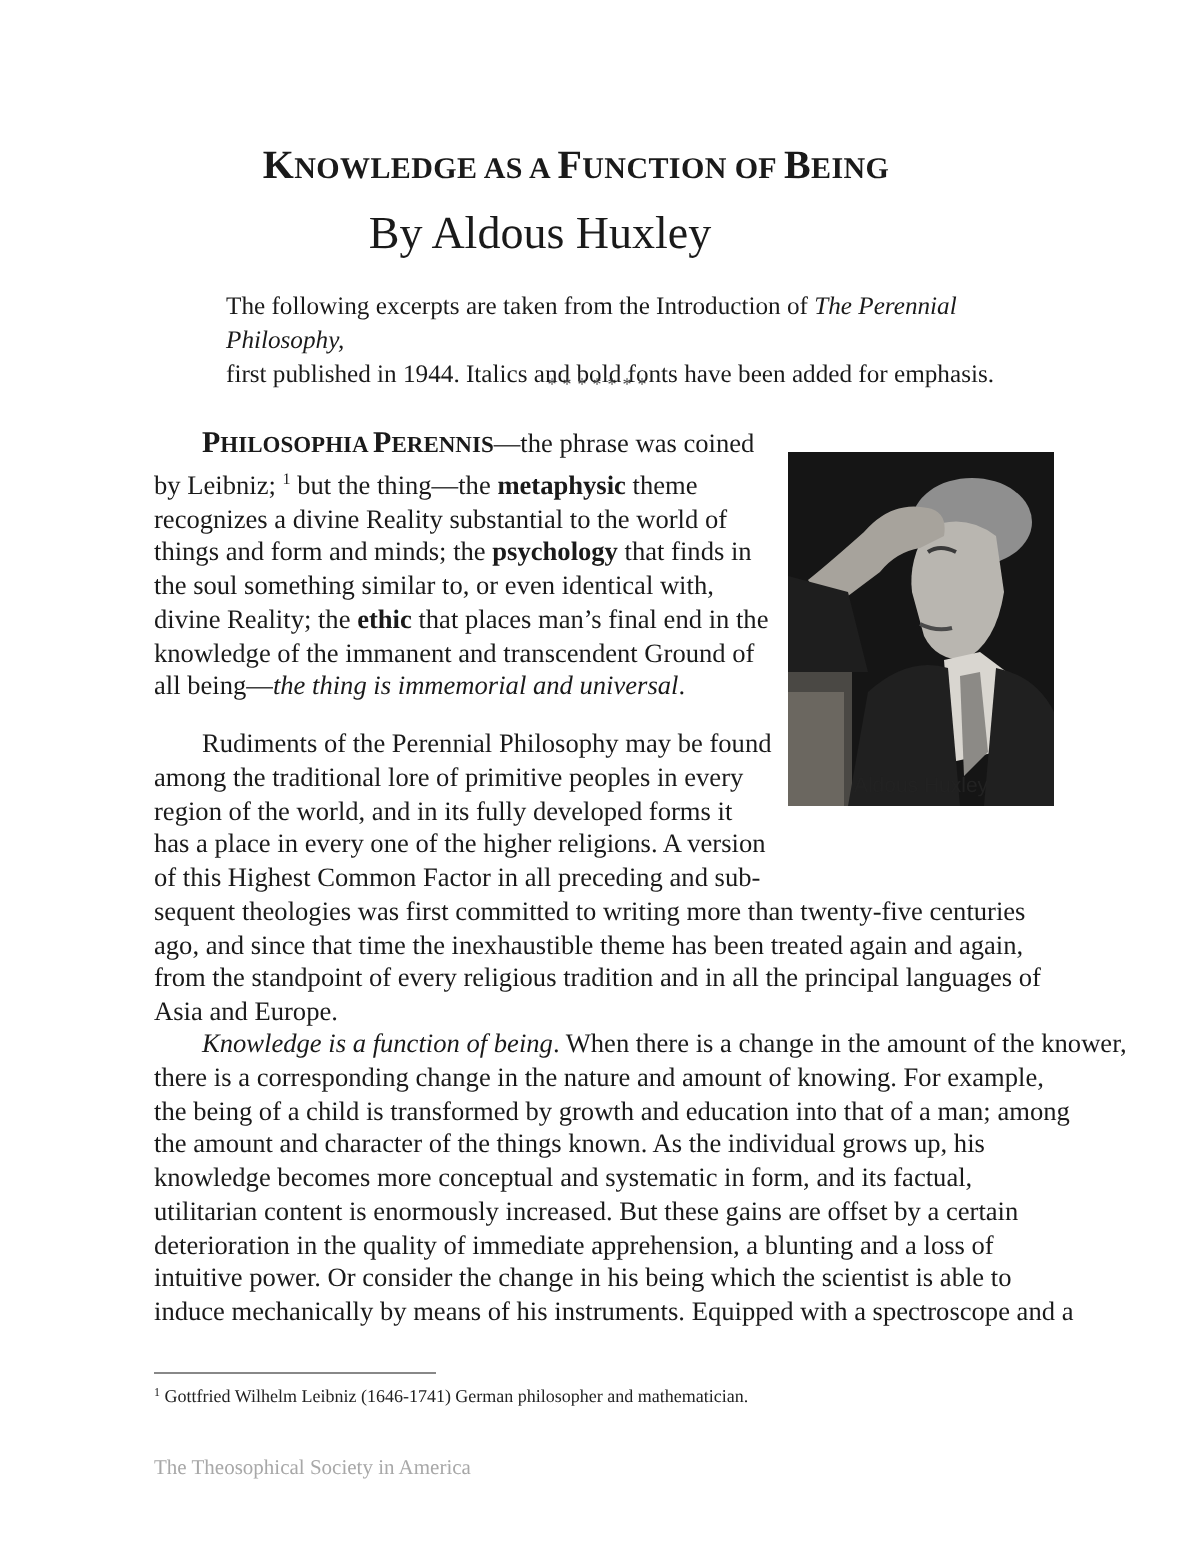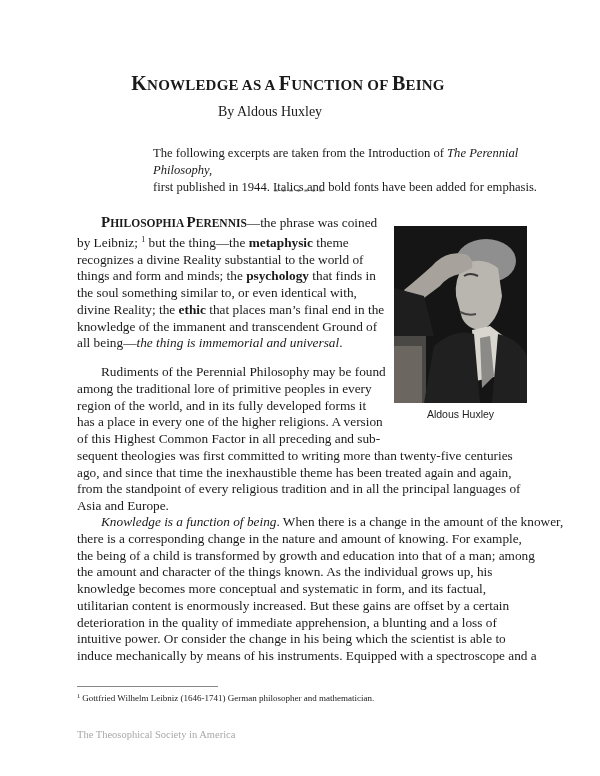--- a/index.html
+++ b/index.html
@@ -3,40 +3,40 @@
 <meta charset="utf-8">
 <style>
   html, body { margin: 0; padding: 0; background: #ffffff; }
   body { width: 600px; height: 776px; position: relative; overflow: hidden;
          font-family: "Liberation Serif", "DejaVu Serif", serif; color: #1a1a1a; }
   .title { position: absolute; top: 72px; left: 0; width: 576px; text-align: center;
            font-size: 20px; font-weight: bold; letter-spacing: 0.2px; }
   .title .big { font-size: 20px; }
   .title .sc { font-size: 15px; }
   .byline { position: absolute; top: 104px; left: 0; width: 540px; text-align: center;
-            font-size: 14px; }
+            font-size: 23px; }
   .intro { position: absolute; top: 145px; left: 113px; width: 420px;
-           font-size: 12.6px; line-height: 17px; margin-left: 40px; }
+           font-size: 12.6px; line-height: 17px; }
   .stars { position: absolute; top: 187px; left: 0; width: 600px; text-align: center;
            font-size: 9px; letter-spacing: 3px; color: #444; }
   .para { position: absolute; left: 77px; font-size: 13.3px; line-height: 16.75px; margin: 0; }
   .p1 { top: 214px; width: 310px; }
   .p2 { top: 364px; width: 450px; }
   .p3 { top: 514px; width: 452px; }
   .indent { display: inline-block; width: 24px; }
   .sc-lead { font-weight: bold; text-align: center; }
   .sc-lead .cap { font-size: 15px; }
   .sc-lead .low { font-size: 11.5px; }
   sup { font-size: 8px; vertical-align: 5px; }
   .wrap-line { display: block; white-space: nowrap; }
   .photo { position: absolute; left: 394px; top: 226px; width: 133px; height: 177px;
            background: radial-gradient(ellipse at 60% 35%, #6a6a6a 0%, #2c2c2c 35%, #111 70%);
            overflow: hidden; }
   .photo svg { width: 100%; height: 100%; display: block; }
-  .caption { position: absolute; left: 394px; top: 408px; width: 133px; text-align: center;
+  .caption { position: absolute; left: 394px; top: 387px; width: 133px; text-align: center;
              font-family: "Liberation Sans", "DejaVu Sans", sans-serif; font-size: 10.5px; color: #222; }
   .fn-rule { position: absolute; left: 77px; top: 686px; width: 141px; height: 0;
              border-top: 1px solid #888; }
   .footnote { position: absolute; left: 77px; top: 693px; font-size: 9px; color: #222; white-space: nowrap; }
   .footnote sup { font-size: 6px; vertical-align: 3px; }
   .footer { position: absolute; left: 77px; top: 729px; font-size: 10.5px; color: #a8a8a8; }
 </style>
 </head>
 <body>
 

